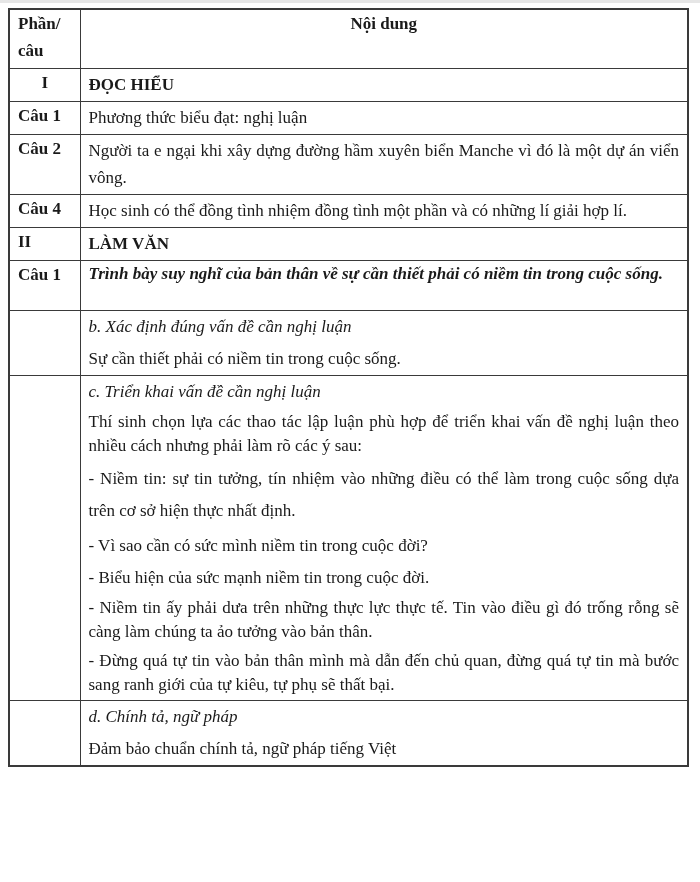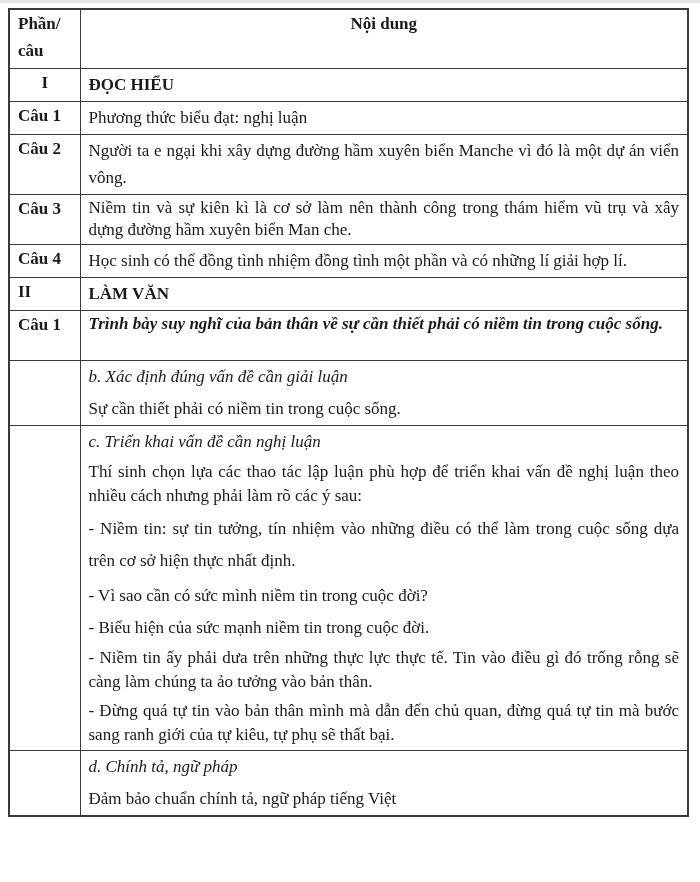--- a/index.html
+++ b/index.html
@@ -46,43 +46,39 @@
     <td class="bold pad">ĐỌC HIỂU</td>
   </tr>
   <tr style="height:30px;">
     <td class="lbl">Câu 1</td>
     <td class="pad">Phương thức biểu đạt: nghị luận</td>
   </tr>
   <tr style="height:58px;padding-left:48px;">
     <td class="lbl">Câu 2</td>
     <td class="just pad">Người ta e ngại khi xây dựng đường hầm xuyên biển Manche vì đó là một dự án viển vông.</td>
   </tr>
-  <tr style="height:45px;">
-    <td class="lbl">Câu 3</td>
-    <td class="just pad" style="line-height:22px;">Niềm tin và sự kiên kì là cơ sở làm nên thành công trong thám hiểm vũ trụ và xây dựng đường hầm xuyên biển Man che.</td>
-  </tr>
   <tr style="height:30px;">
     <td class="lbl">Câu 4</td>
     <td class="pad">Học sinh có thể đồng tình nhiệm đồng tình một phần và có những lí giải hợp lí.</td>
   </tr>
 
   <tr style="height:30px;">
     <td class="lbl">II</td>
     <td class="bold pad">LÀM VĂN</td>
   </tr>
   <tr style="height:50px;">
     <td class="lbl">Câu 1</td>
     <td class="bi just pad" style="line-height:22px;">Trình bày suy nghĩ của bản thân về sự cần thiết phải có niềm tin trong cuộc sống.</td>
   </tr>
 
 
   <tr style="height:60px;">
     <td></td>
     <td class="pad">
-      <p class="it">b. Xác định đúng vấn đề cần giải luận</p>
+      <p class="it">b. Xác định đúng vấn đề cần nghị luận</p>
       <p>Sự cần thiết phải có niềm tin trong cuộc sống.</p>
     </td>
   </tr>
 
   <tr style="height:295px;">
     <td></td>
     <td class="pad">
       <p class="it">c. Triển khai vấn đề cần nghị luận</p>
       <p class="just" style="line-height:24px;">Thí sinh chọn lựa các thao tác lập luận phù hợp để triển khai vấn đề nghị luận theo nhiều cách nhưng phải làm rõ các ý sau:</p>
       <p class="just" style="line-height:32px;">- Niềm tin: sự tin tưởng, tín nhiệm vào những điều có thể làm trong cuộc sống dựa trên cơ sở hiện thực nhất định.</p>

